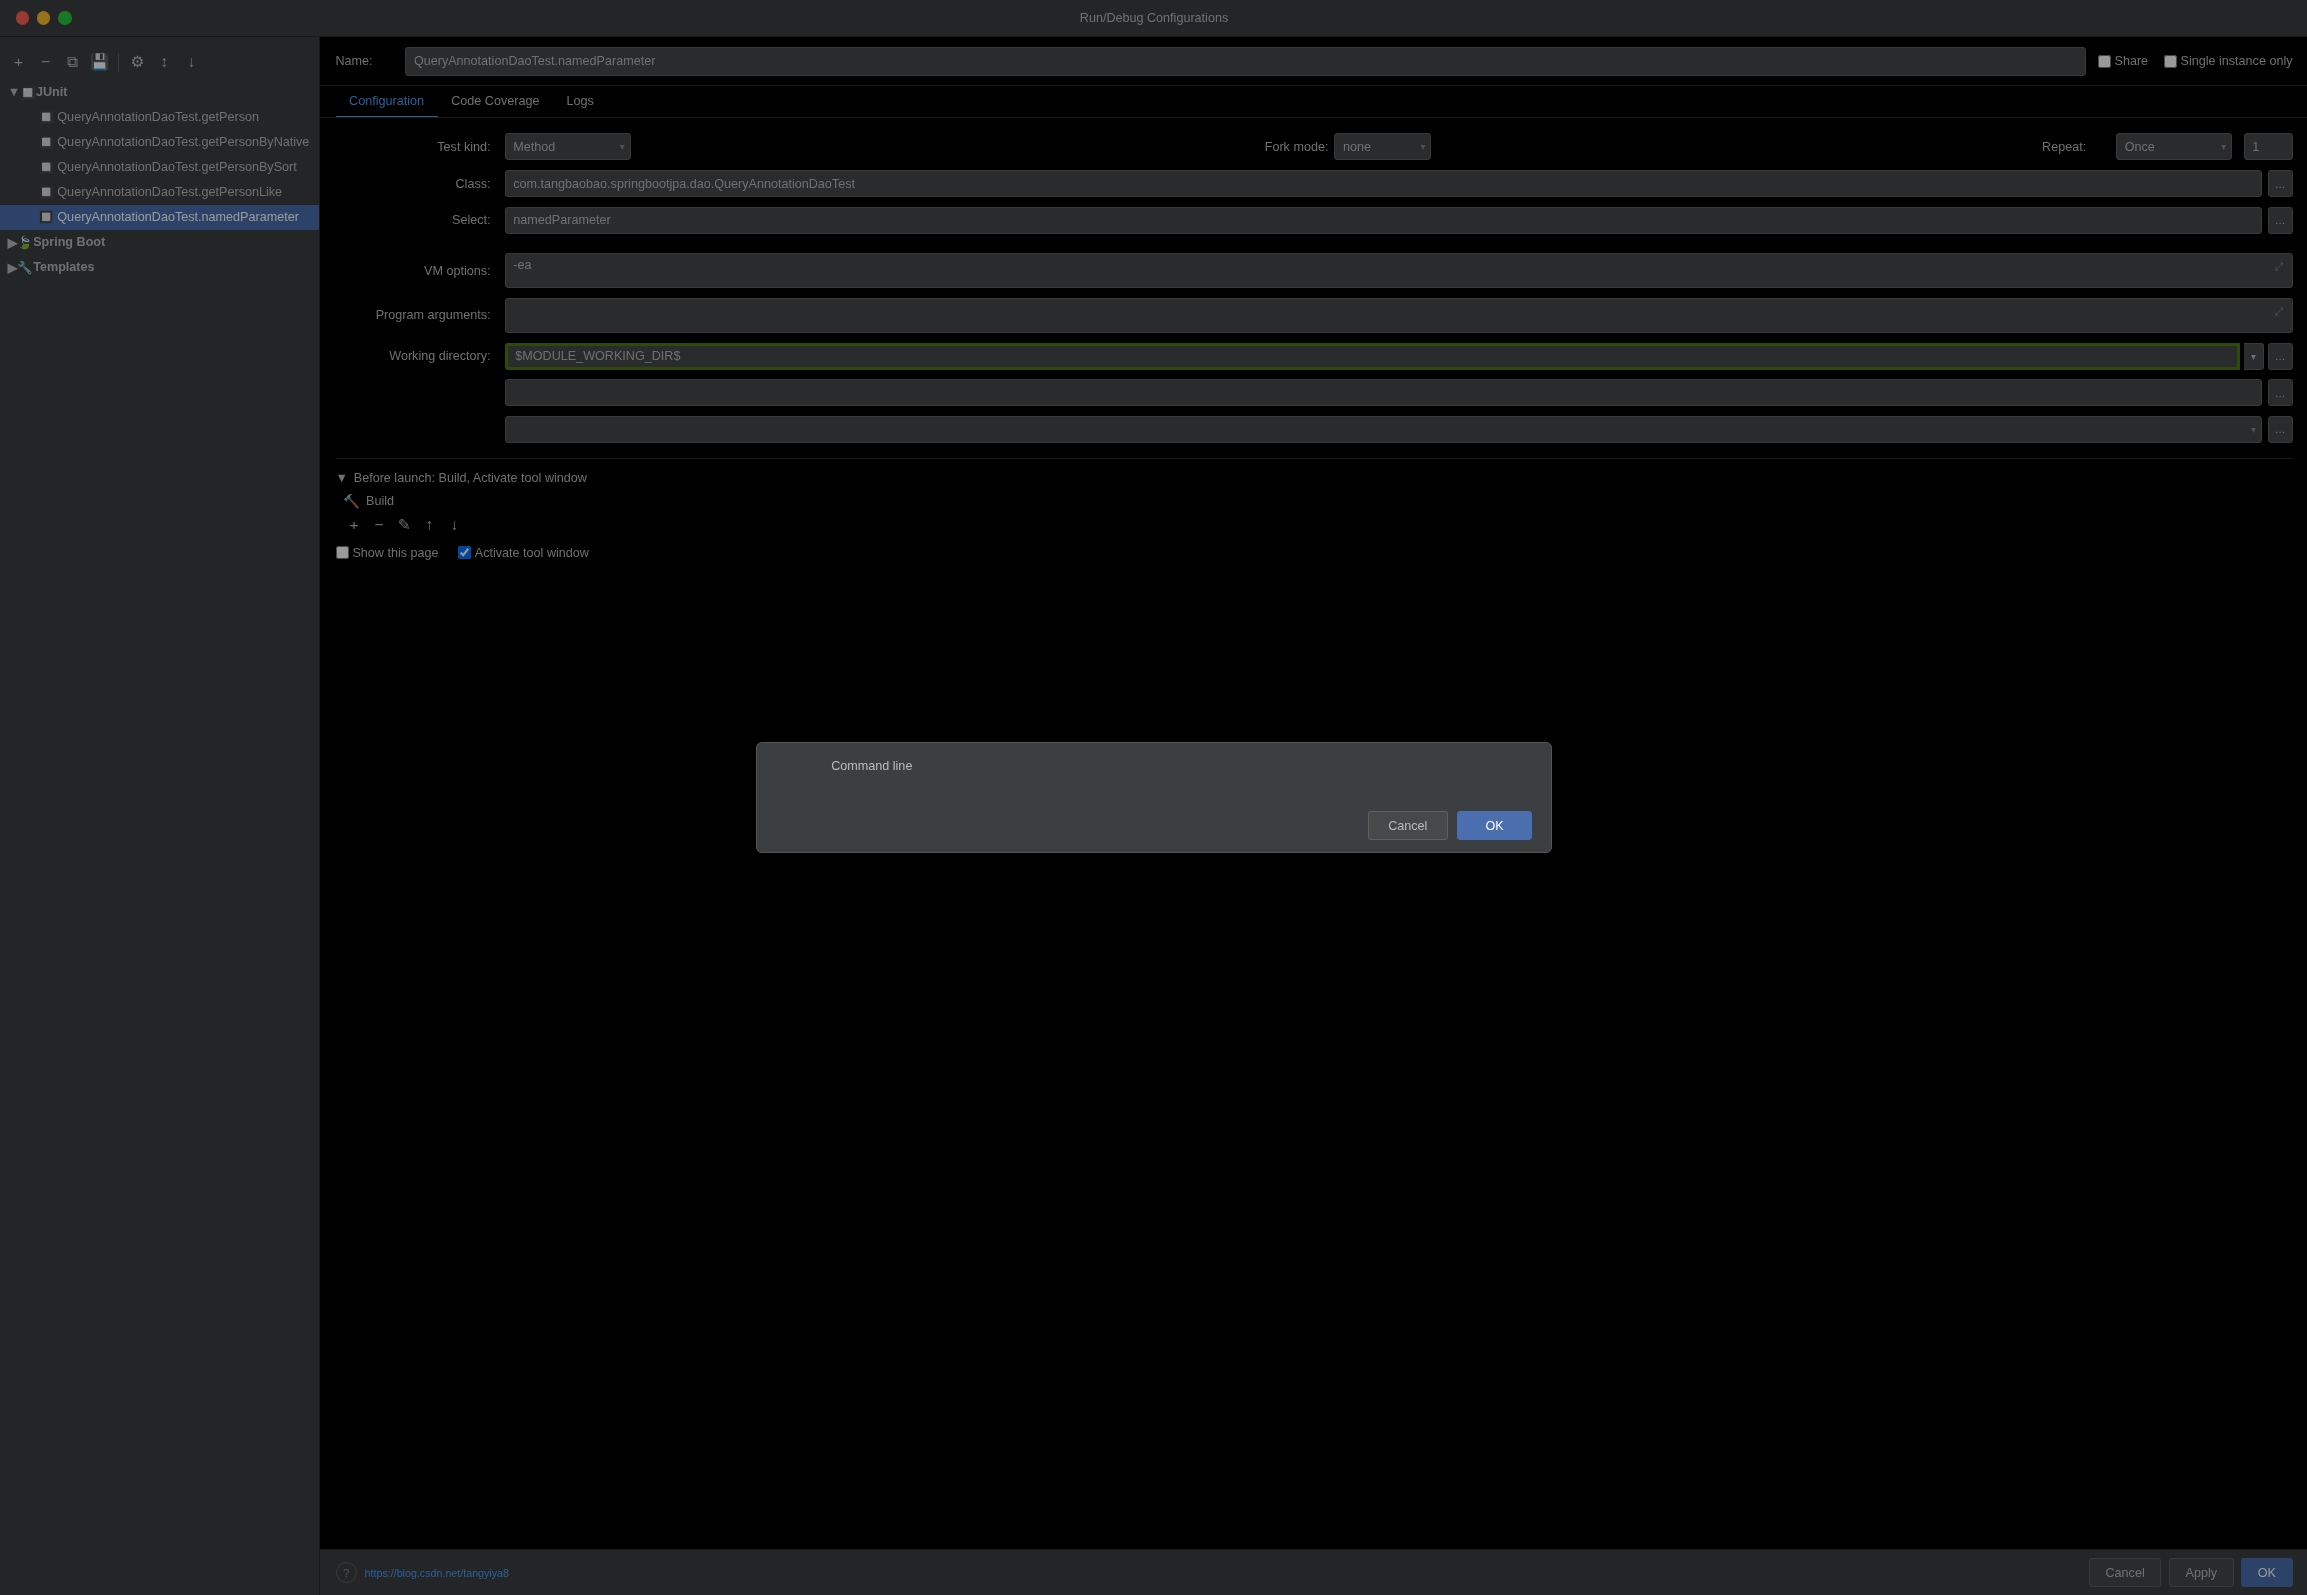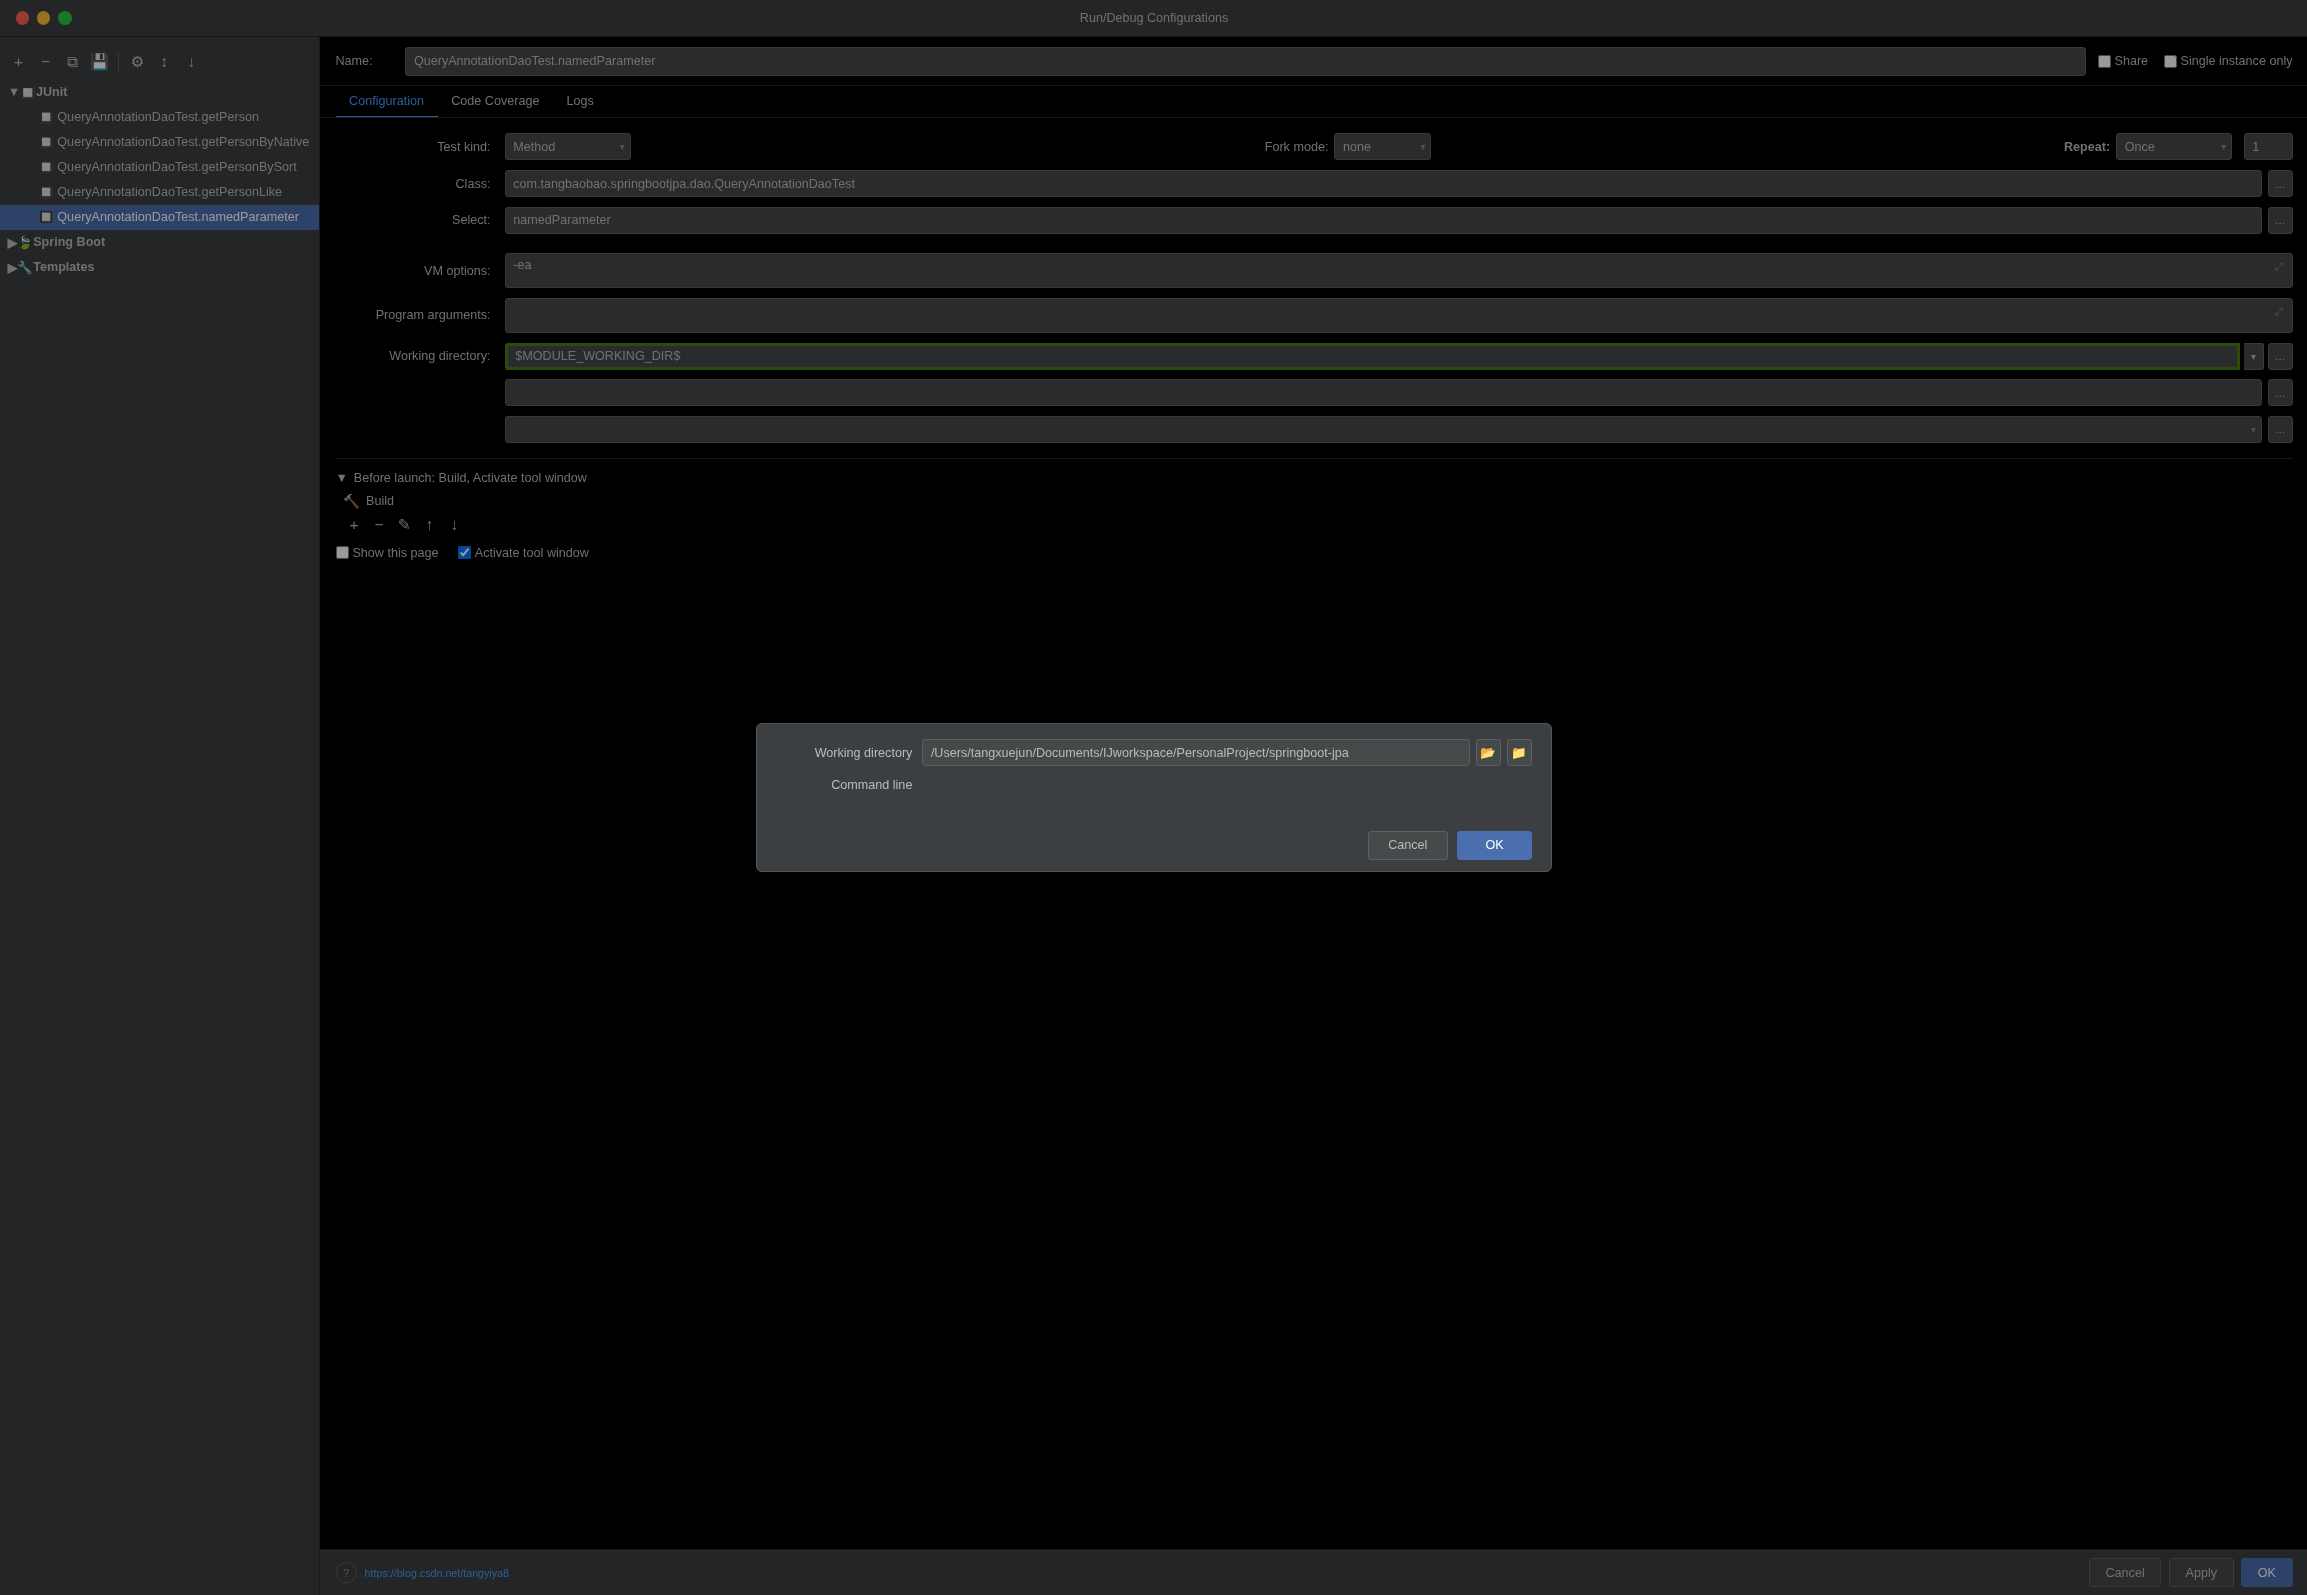--- a/index.html
+++ b/index.html
@@ -590,21 +590,21 @@
             </select>
           </div>
           <span style="flex:1"></span>
           <span class="form-label" style="width:87px; text-align:right;">Fork mode:</span>
           <div class="select-wrap">
             <select class="select-box" style="width:97px">
               <option>none</option>
             </select>
           </div>
           <span style="flex:1"></span>
-          <span class="form-label" style="width:68px; text-align:right;font-weight:bold;">Repeat:</span>
+          <span class="form-label" style="width:68px; text-align:left;">Repeat:</span>
           <div class="select-wrap">
             <select class="select-box" style="width:116px">
               <option>Once</option>
             </select>
           </div>
           <input type="number" class="text-input" value="1" style="width: 49px; margin-left: 5.8px;">
         </div>
       </div>
 
       <div class="form-row">
@@ -715,28 +715,20 @@
     </div>
   </div>
 </div>
 
 <div class="modal-overlay">
   <div class="modal">
 
 
     <div class="modal-body">
 
-      <div class="modal-form-row">
-        <span class="modal-label">Working directory</span>
-        <div class="modal-input-wrap">
-          <input type="text" class="modal-text-input" value="/Users/tangxuejun/Documents/IJworkspace/PersonalProject/springboot-jpa" style="">
-          <button class="modal-folder-btn">📂</button>
-          <button class="modal-folder-btn">📁</button>
-        </div>
-      </div>
 
       <div class="modal-form-row">
         <span class="modal-label">Command line</span>
       </div>
     </div>
 
     <div class="modal-footer">
       <button class="modal-cancel-btn">Cancel</button>
       <button class="modal-ok-btn">OK</button>
     </div>

